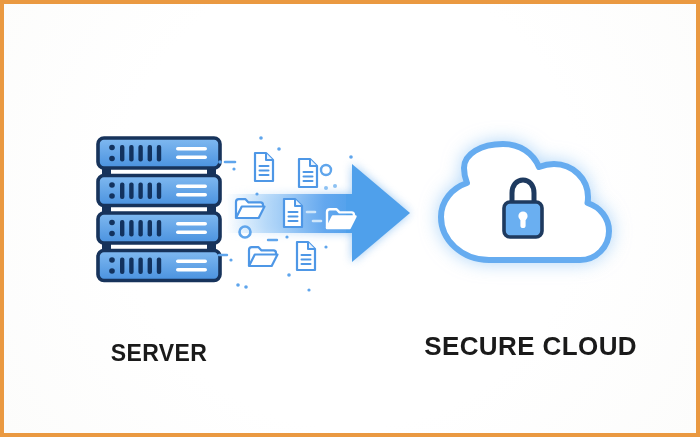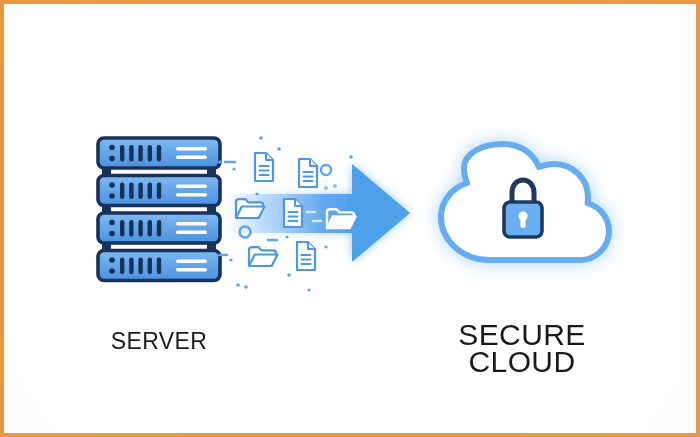--- a/index.html
+++ b/index.html
@@ -23,27 +23,28 @@
   .flow-svg { left: 210px; top: 130px; }
   .arrow-glow { filter: blur(5px); opacity: .55; }
 
   
   .cloud-svg { left: 417px; top: 126px; filter: drop-shadow(0 0 9px rgba(130,190,245,.65)); }
 
   
   .label {
     position: absolute;
     color: #1A1A1A;
-    font-weight: normal;
+    font-weight: bold;
     text-align: center;
     letter-spacing: .4px;
     line-height: 27px;
+    margin-top: 12px;
   }
   .label-server { left: 55px; top: 324px; width: 200px; font-size: 23px; }
-  .label-cloud  { left: 403px; top: 317px; width: 230px; font-size: 30px; }
+  .label-cloud  { left: 403px; top: 317px; width: 230px; font-size: 26px; text-align: right; }
 </style>
 </head>
 <body>
 
 <div class="frame">
 
   <svg class="abs server-svg" width="134" height="154" viewBox="0 0 134 154">
     <defs>
       <linearGradient id="srvGrad" x1="0" y1="0" x2="0" y2="1">
         <stop offset="0" stop-color="#80B9F0"></stop>

